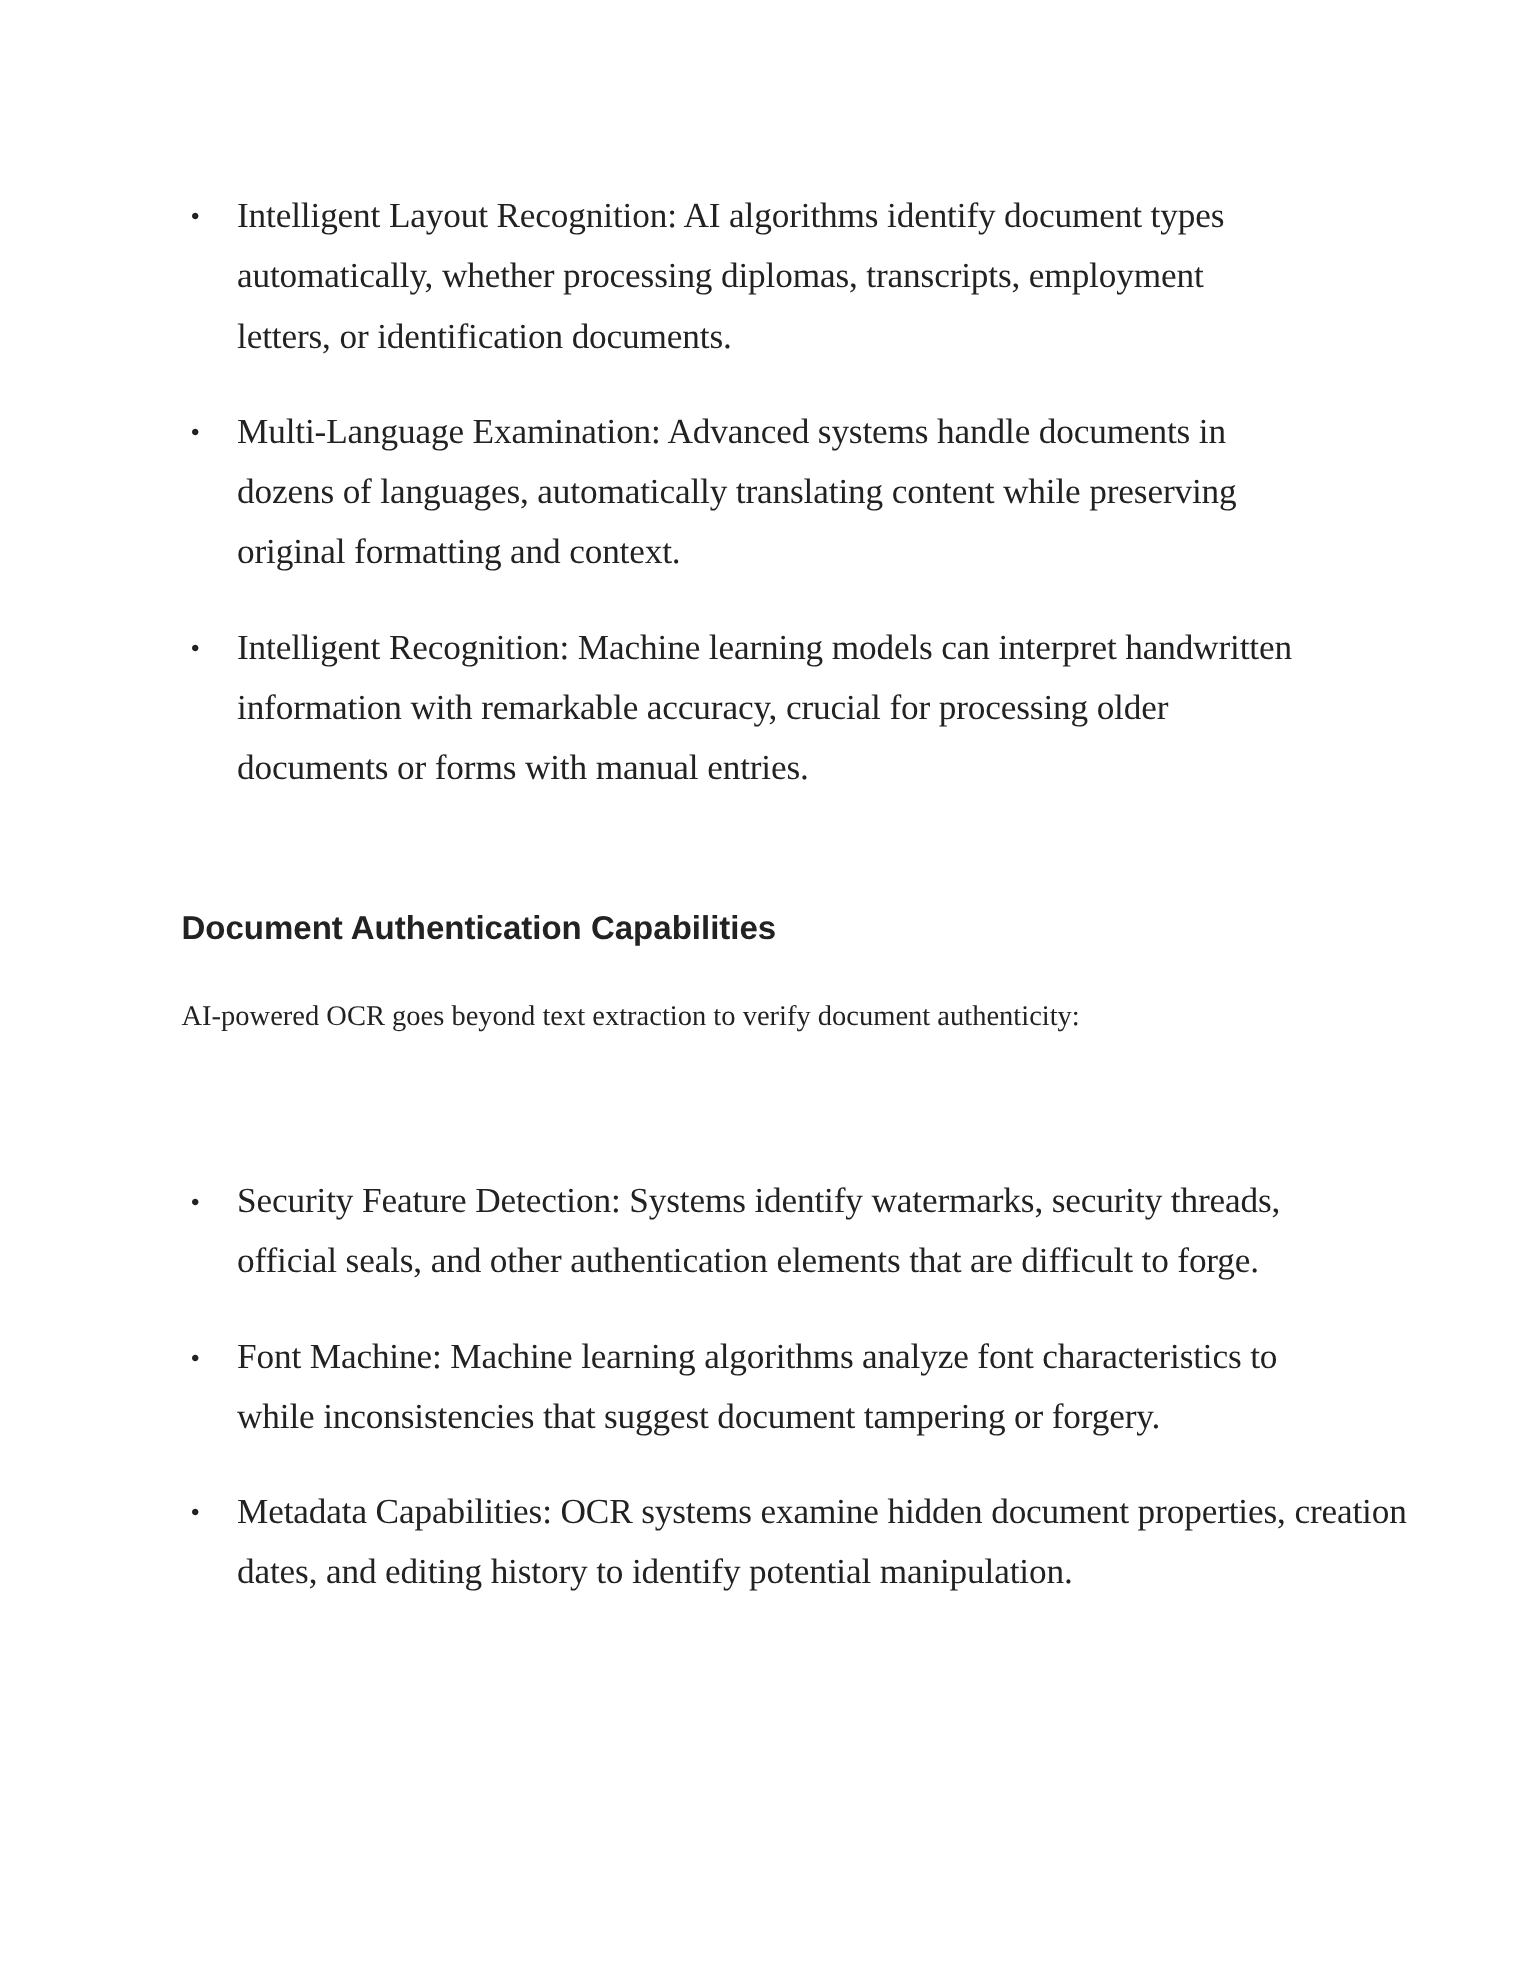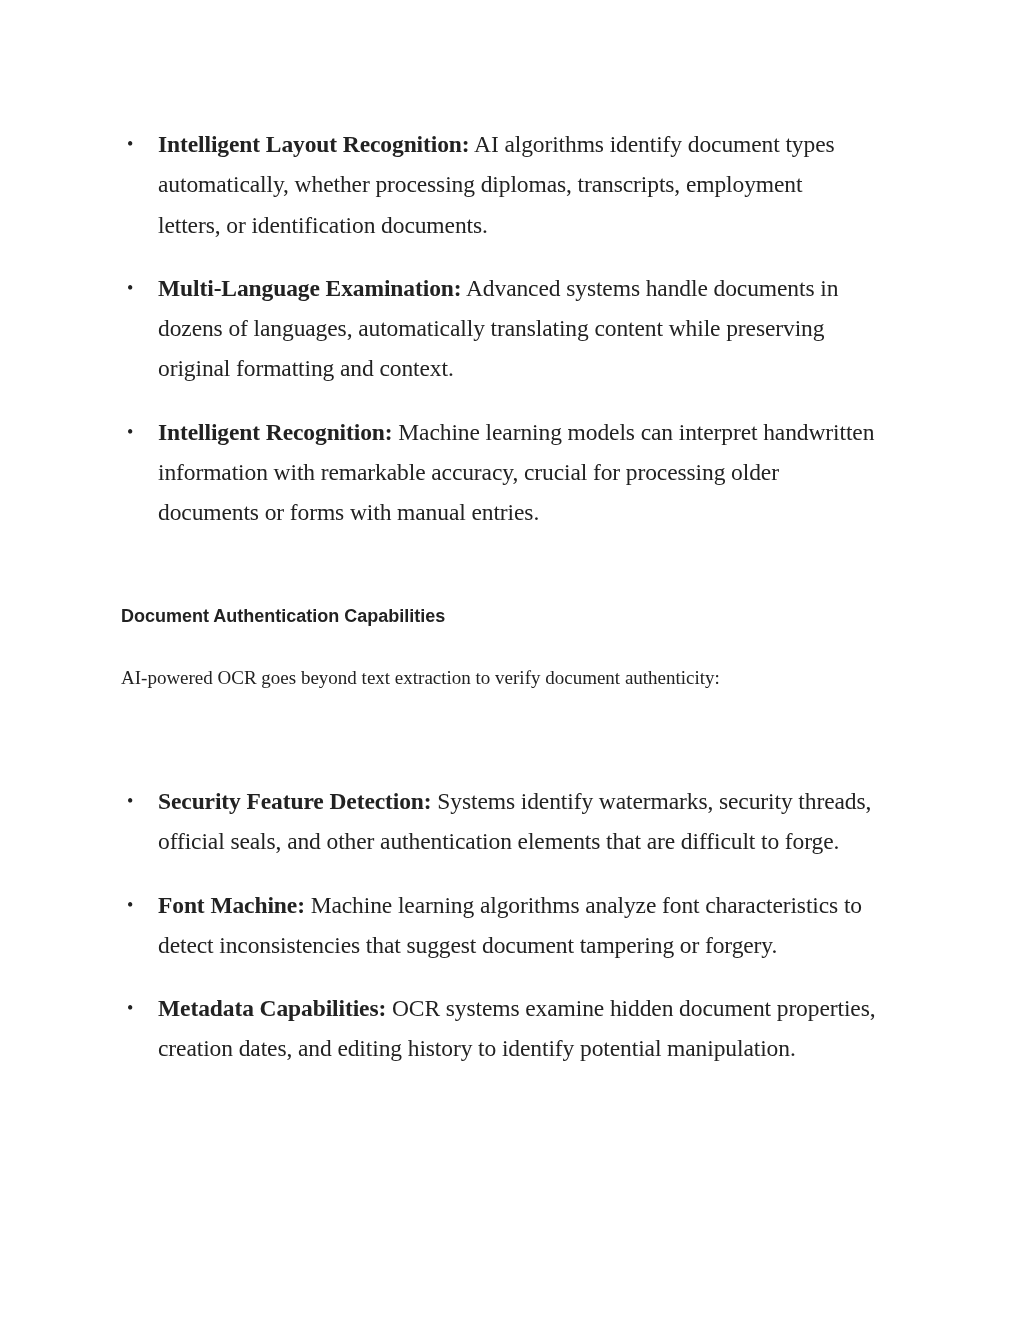--- a/index.html
+++ b/index.html
@@ -1,22 +1,22 @@
 <!DOCTYPE html>
 <html><head>
 <meta charset="utf-8">
 <style>
   html, body { margin: 0; padding: 0; background: #ffffff; }
   body { width: 1024px; height: 1325px; position: relative; overflow: hidden; color: #222222; }
   .page { position: absolute; left: 121px; top: 124px; width: 790px; }
   ul.list { list-style: none; margin: 0; padding: 0; }
   ul.list li { position: relative; padding-left: 37px; font-family: "Liberation Serif", "DejaVu Serif", serif; font-size: 23.5px; line-height: 40.3px; margin-bottom: 23px; letter-spacing: -0.1px; }
   ul.list li .bullet { position: absolute; left: 6px; top: 0; font-size: 18px; }
-  ul.list li .term { font-weight: bold; }
-  h3.heading { font-family: "Liberation Sans", "DejaVu Sans", sans-serif; font-weight: bold; font-size: 18px; margin: 0; color: #222; }
+  ul.list li .term { font-weight: normal; }
+  h3.heading { font-family: "Liberation Sans", "DejaVu Sans", sans-serif; font-weight: bold; font-size: 22px; margin: 0; color: #222; }
   p.intro { font-family: "Liberation Serif", "DejaVu Serif", serif; font-size: 19px; line-height: 40.3px; margin: 0; }
   #list1 { position: absolute; top: 0; left: 0; width: 760px; }
   #heading { position: absolute; top: 482px; left: 0; }
   #intro { position: absolute; top: 534px; left: 0; width: 760px; }
   #list2 { position: absolute; top: 657px; left: 0; width: 790px; }
 </style>
 </head>
 <body>
 
 <div class="page">
@@ -39,20 +39,20 @@
 
   <p class="intro" id="intro">AI-powered OCR goes beyond text extraction to verify document authenticity:</p>
 
   <ul class="list" id="list2">
     <li style="width:760px">
       <span class="bullet">•</span>
       <span class="term">Security Feature Detection:</span><span> Systems identify watermarks, security threads, official seals, and other authentication elements that are difficult to forge.</span>
     </li>
     <li style="width:720px">
       <span class="bullet">•</span>
-      <span class="term">Font Machine:</span><span> Machine learning algorithms analyze font characteristics to detect inconsistencies that suggest document tampering or forgery.</span>
+      <span class="term">Font Machine:</span><span> Machine learning algorithms analyze font characteristics to while inconsistencies that suggest document tampering or forgery.</span>
     </li>
     <li style="width:785px">
       <span class="bullet">•</span>
       <span class="term">Metadata Capabilities:</span><span> OCR systems examine hidden document properties, creation dates, and editing history to identify potential manipulation.</span>
     </li>
   </ul>
 </div>
 
 </body></html>

